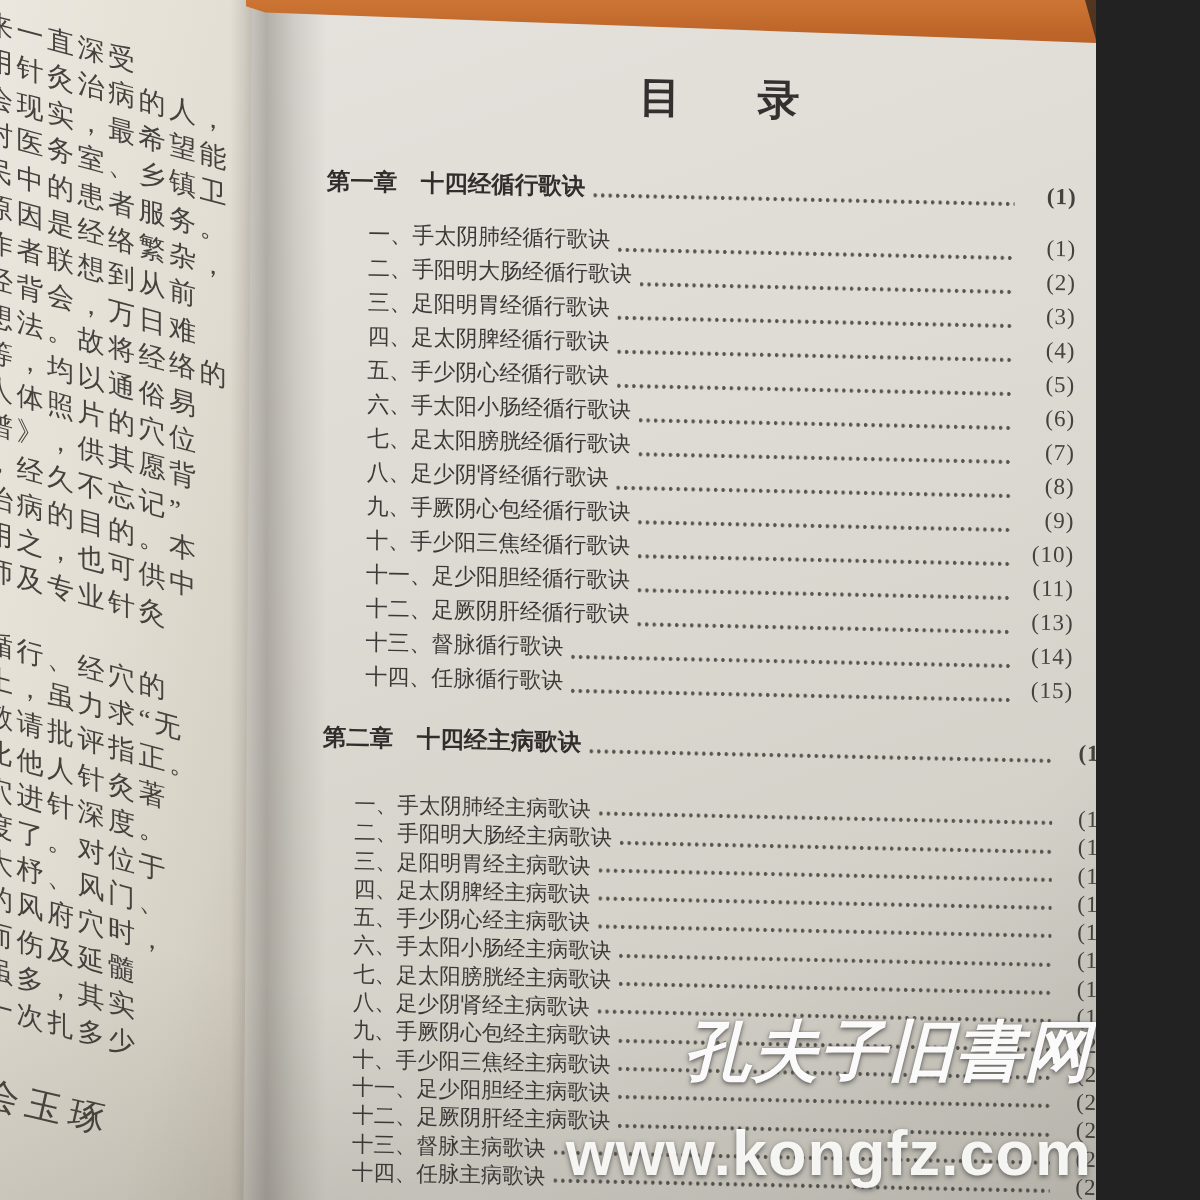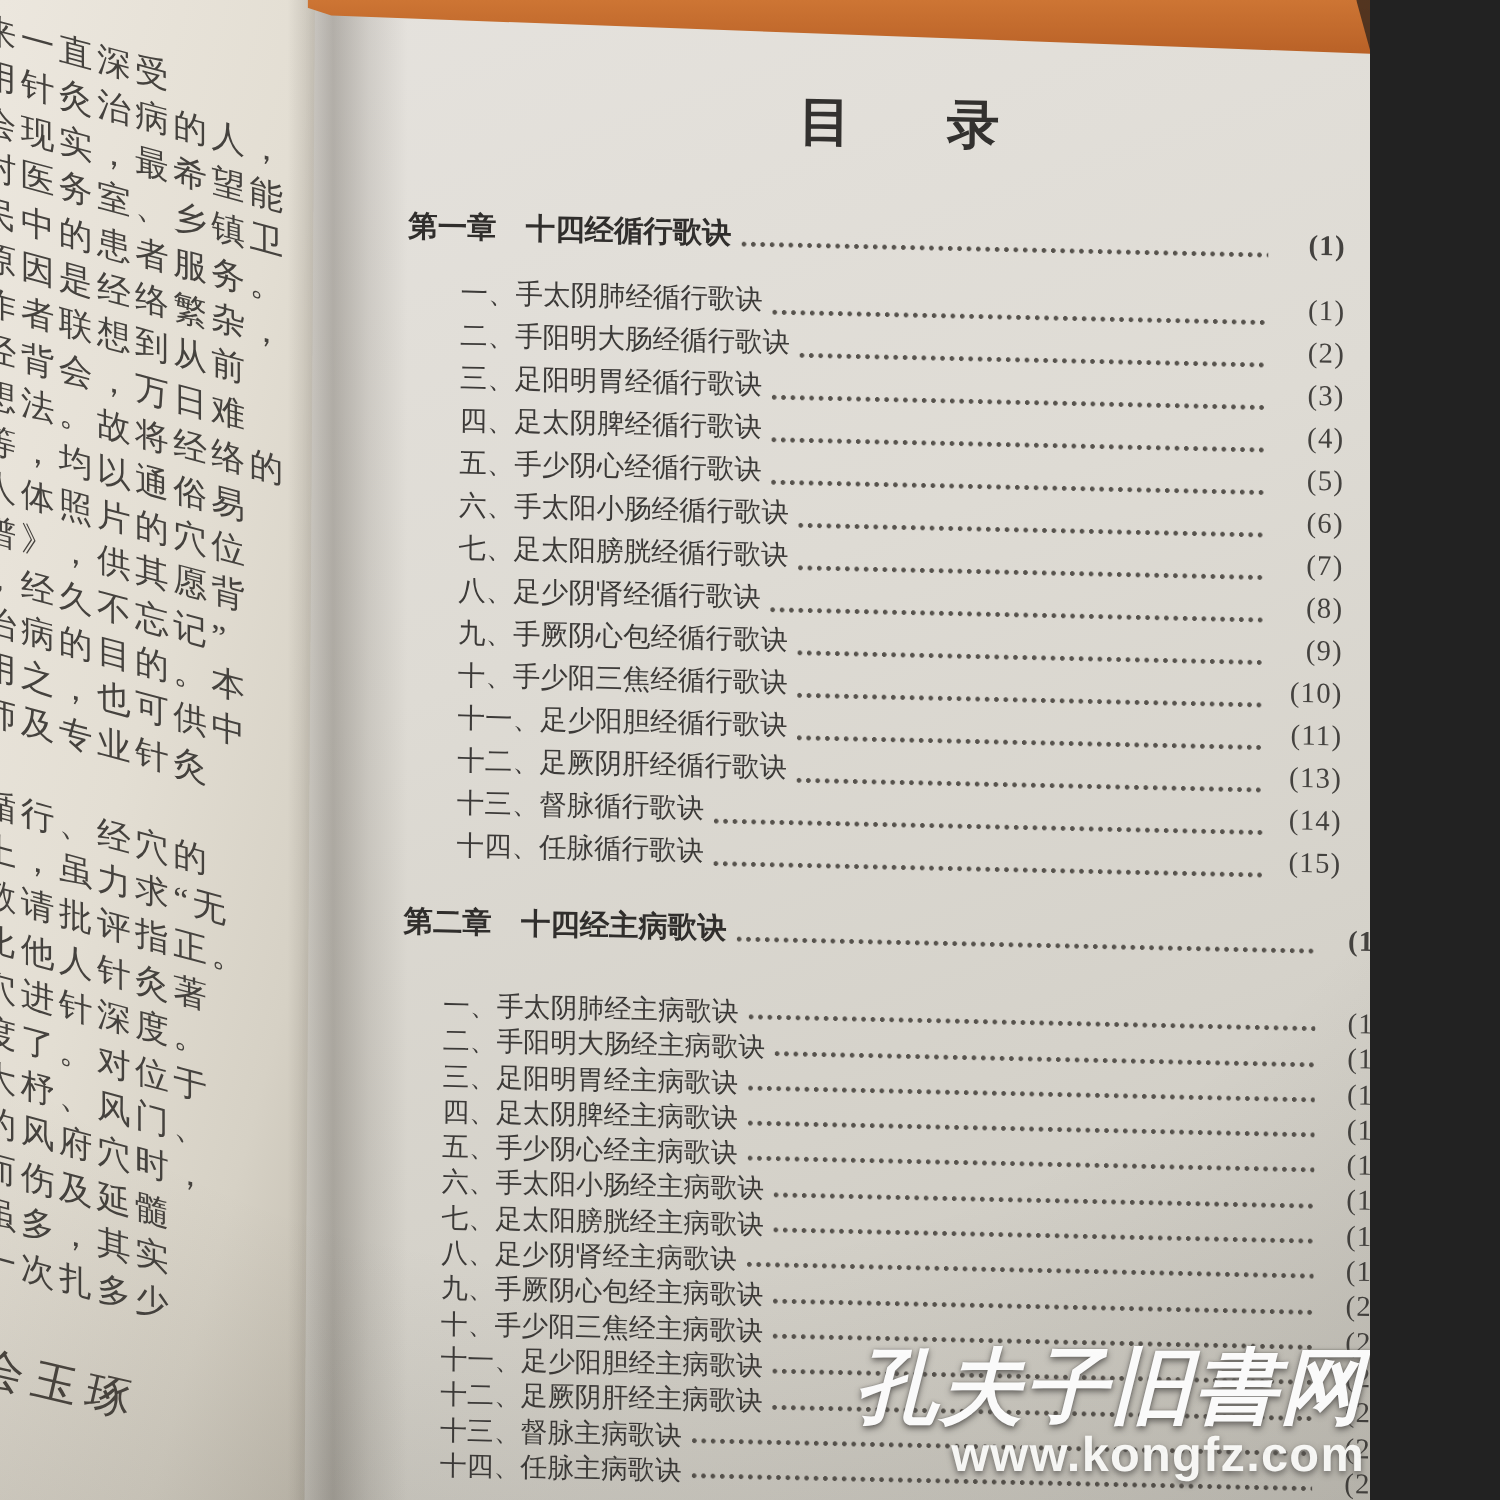--- a/index.html
+++ b/index.html
@@ -100,22 +100,23 @@
 
   
   .wm{position:absolute;right:4px;bottom:14px;z-index:6;text-align:right;line-height:1.05;}
   .wm1{
     font-size:66px;font-weight:700;letter-spacing:2px;color:rgba(255,255,255,0.97);
     text-shadow:0 2px 5px rgba(90,88,84,0.9),0 0 2px rgba(120,118,112,0.8);
     font-style:italic;
   }
   .wm2{
     font-family:"Liberation Sans","DejaVu Sans",sans-serif;
-    font-size:39px;font-weight:700;letter-spacing:1px;color:rgba(252,252,250,0.95);
+    font-size:63px;font-weight:700;letter-spacing:1px;color:rgba(252,252,250,0.95);
     text-shadow:0 2px 5px rgba(90,88,84,0.9);
+    margin-top:34px;
   }
 </style>
 </head>
 <body>
 
 <div class="photo">
 
   <div class="bg-col">
     <div class="bg-painting"></div>
     <div class="bg-beige"></div>

